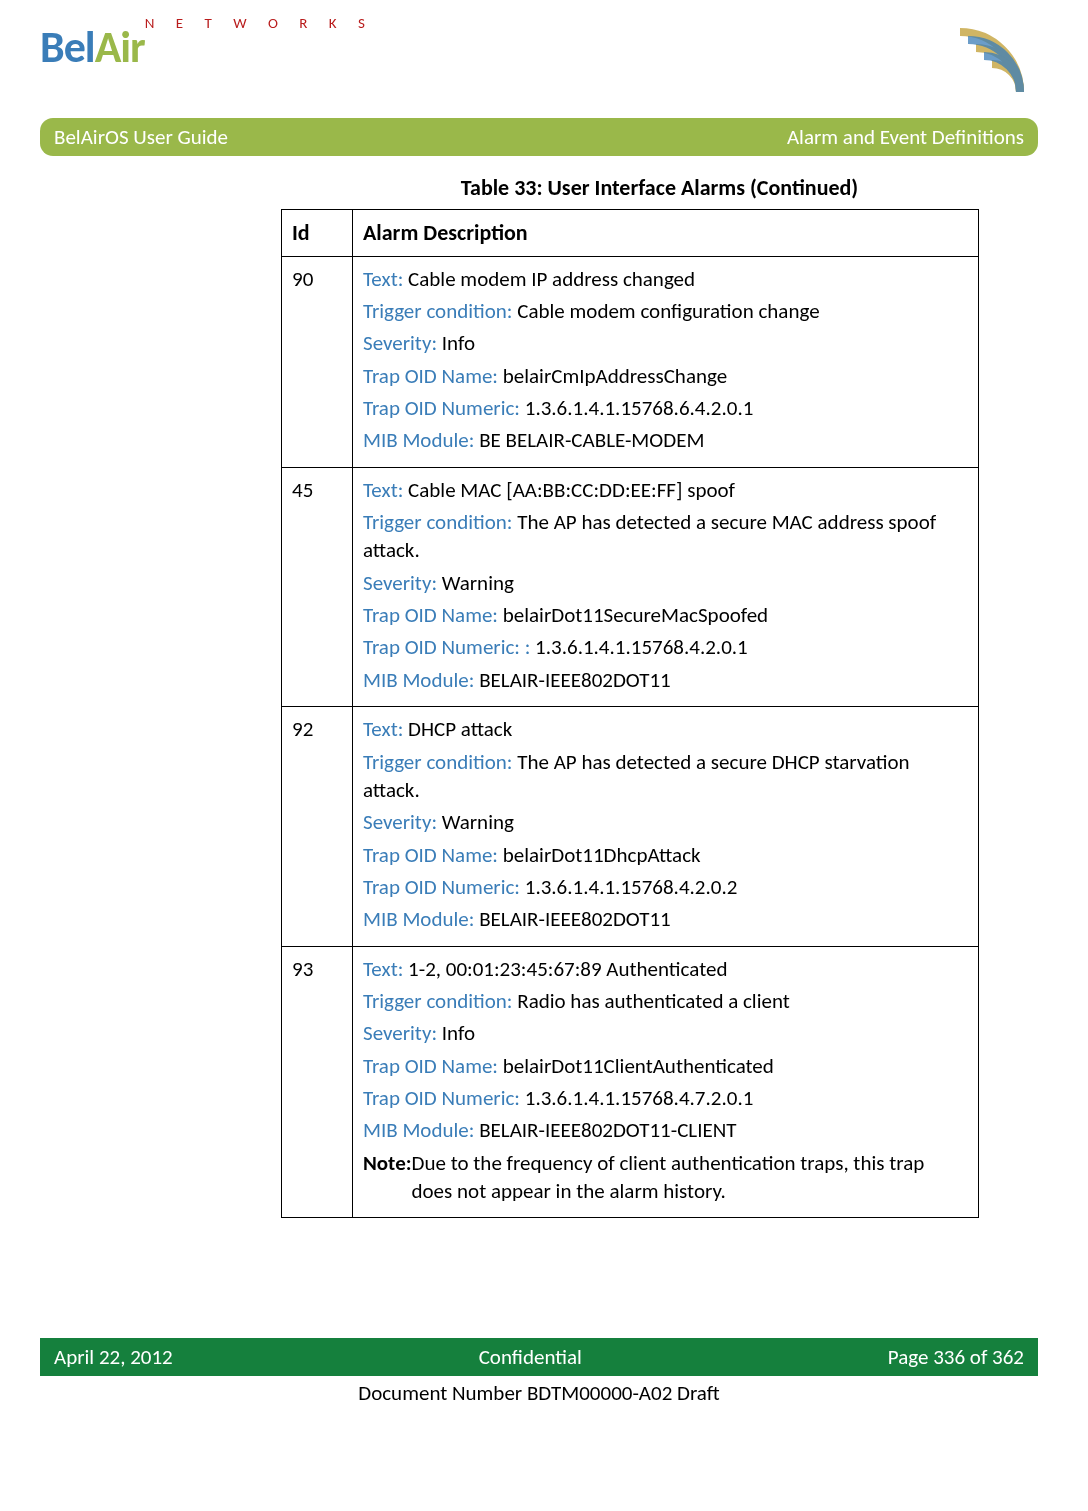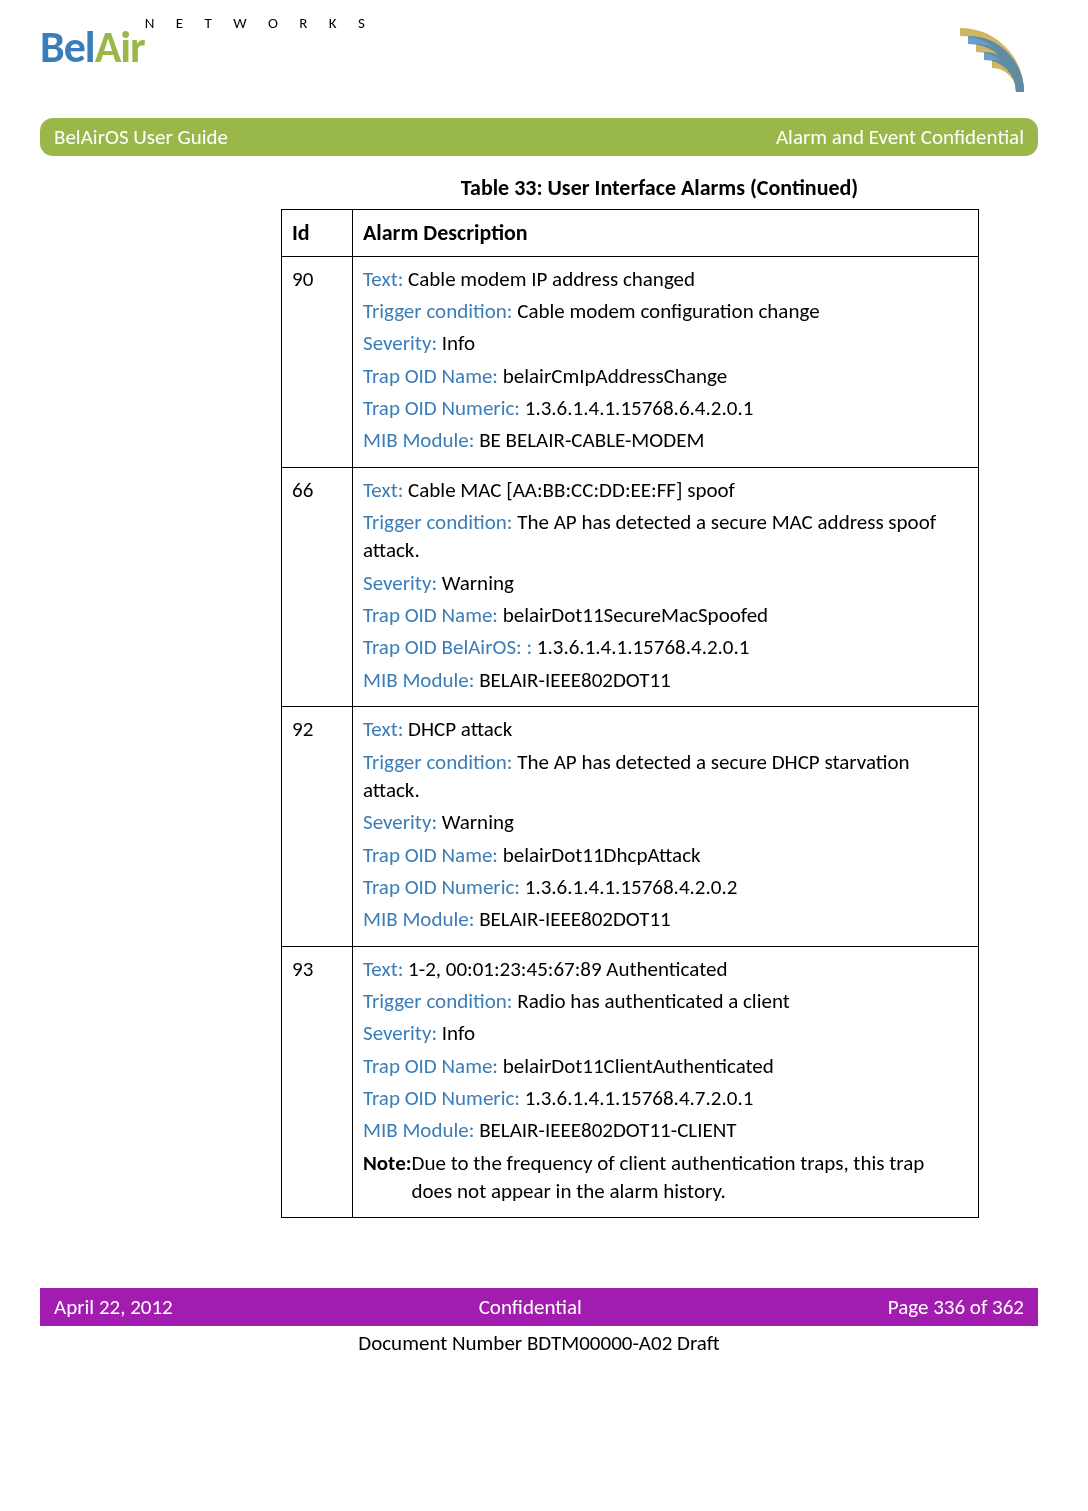--- a/index.html
+++ b/index.html
@@ -27,21 +27,21 @@
   .logo-top {
     font-size: 44px;
     font-weight: bold;
     letter-spacing: -1px;
   }
   .logo-bel { color: #3a7db8; }
   .logo-air { color: #9ab84a; }
   .logo-bottom {
     font-size: 15px;
     letter-spacing: 9px;
-    color: #000000;
+    color: #b91c1c;
     margin-top: -6px;
     font-weight: 500;
   }
   .header-icon svg { display:block; }
   .bar {
     background: #9ab84a;
     color: #fff;
     display: flex;
     justify-content: space-between;
     padding: 6px 14px;
@@ -83,27 +83,27 @@
   .note-label {
     font-weight: 600;
   }
   .desc-row div { margin-bottom: 4px; }
   .note-row {
     display: flex;
     margin-top: 4px;
   }
   .note-text { flex: 1; }
   .footer-bar {
-    background: #a21caf;
+    background: #15803d;
     color: #fff;
     display: flex;
     justify-content: space-between;
     padding: 6px 14px;
     font-size: 21px;
-    margin-top: 70px;
+    margin-top: 120px;
   }
   .doc-num {
     text-align: center;
     font-size: 21px;
     font-weight: 400;
     padding: 4px 0 12px 0;
   }
 </style>
 </head>
 <body>
@@ -128,21 +128,21 @@
         <g stroke="#3a7db8" stroke-width="8" fill="none" opacity="0.75">
           <path d="M72 72 A52 52 0 0 0 20 20"></path>
           <path d="M72 72 A36 36 0 0 0 36 36"></path>
         </g>
       </svg>
     </div>
   </div>
 
   <div class="bar">
     <span>BelAirOS User Guide</span>
-    <span>Alarm and Event Confidential</span>
+    <span>Alarm and Event Definitions</span>
   </div>
 
   <div class="table-wrap">
     <div class="caption">Table 33: User Interface Alarms  (Continued)</div>
 
     <table class="alarms">
       <thead>
         <tr>
           <th class="id-col">Id</th>
           <th>Alarm Description</th>
@@ -156,27 +156,27 @@
             <div><span class="field-label">Text:</span> <span>Cable modem IP address changed</span></div>
             <div><span class="field-label">Trigger condition:</span> <span>Cable modem configuration change</span></div>
             <div><span class="field-label">Severity:</span> <span>Info</span></div>
             <div><span class="field-label">Trap OID Name:</span> <span>belairCmIpAddressChange</span></div>
             <div><span class="field-label">Trap OID Numeric:</span> <span>1.3.6.1.4.1.15768.6.4.2.0.1</span></div>
             <div><span class="field-label">MIB Module:</span> <span>BE BELAIR-CABLE-MODEM</span></div>
           </td>
         </tr>
 
         <tr>
-          <td>66</td>
+          <td>45</td>
           <td class="desc-row">
             <div><span class="field-label">Text:</span> <span>Cable MAC [AA:BB:CC:DD:EE:FF] spoof</span></div>
             <div><span class="field-label">Trigger condition:</span> <span>The AP has detected a secure MAC address spoof attack.</span></div>
             <div><span class="field-label">Severity:</span> <span>Warning</span></div>
             <div><span class="field-label">Trap OID Name:</span> <span>belairDot11SecureMacSpoofed</span></div>
-            <div><span class="field-label">Trap OID BelAirOS: :</span> <span>1.3.6.1.4.1.15768.4.2.0.1</span></div>
+            <div><span class="field-label">Trap OID Numeric: :</span> <span>1.3.6.1.4.1.15768.4.2.0.1</span></div>
             <div><span class="field-label">MIB Module:</span> <span>BELAIR-IEEE802DOT11</span></div>
           </td>
         </tr>
 
         <tr>
           <td>92</td>
           <td class="desc-row">
             <div><span class="field-label">Text:</span> <span>DHCP attack</span></div>
             <div><span class="field-label">Trigger condition:</span> <span>The AP has detected a secure DHCP starvation attack.</span></div>
             <div><span class="field-label">Severity:</span> <span>Warning</span></div>

